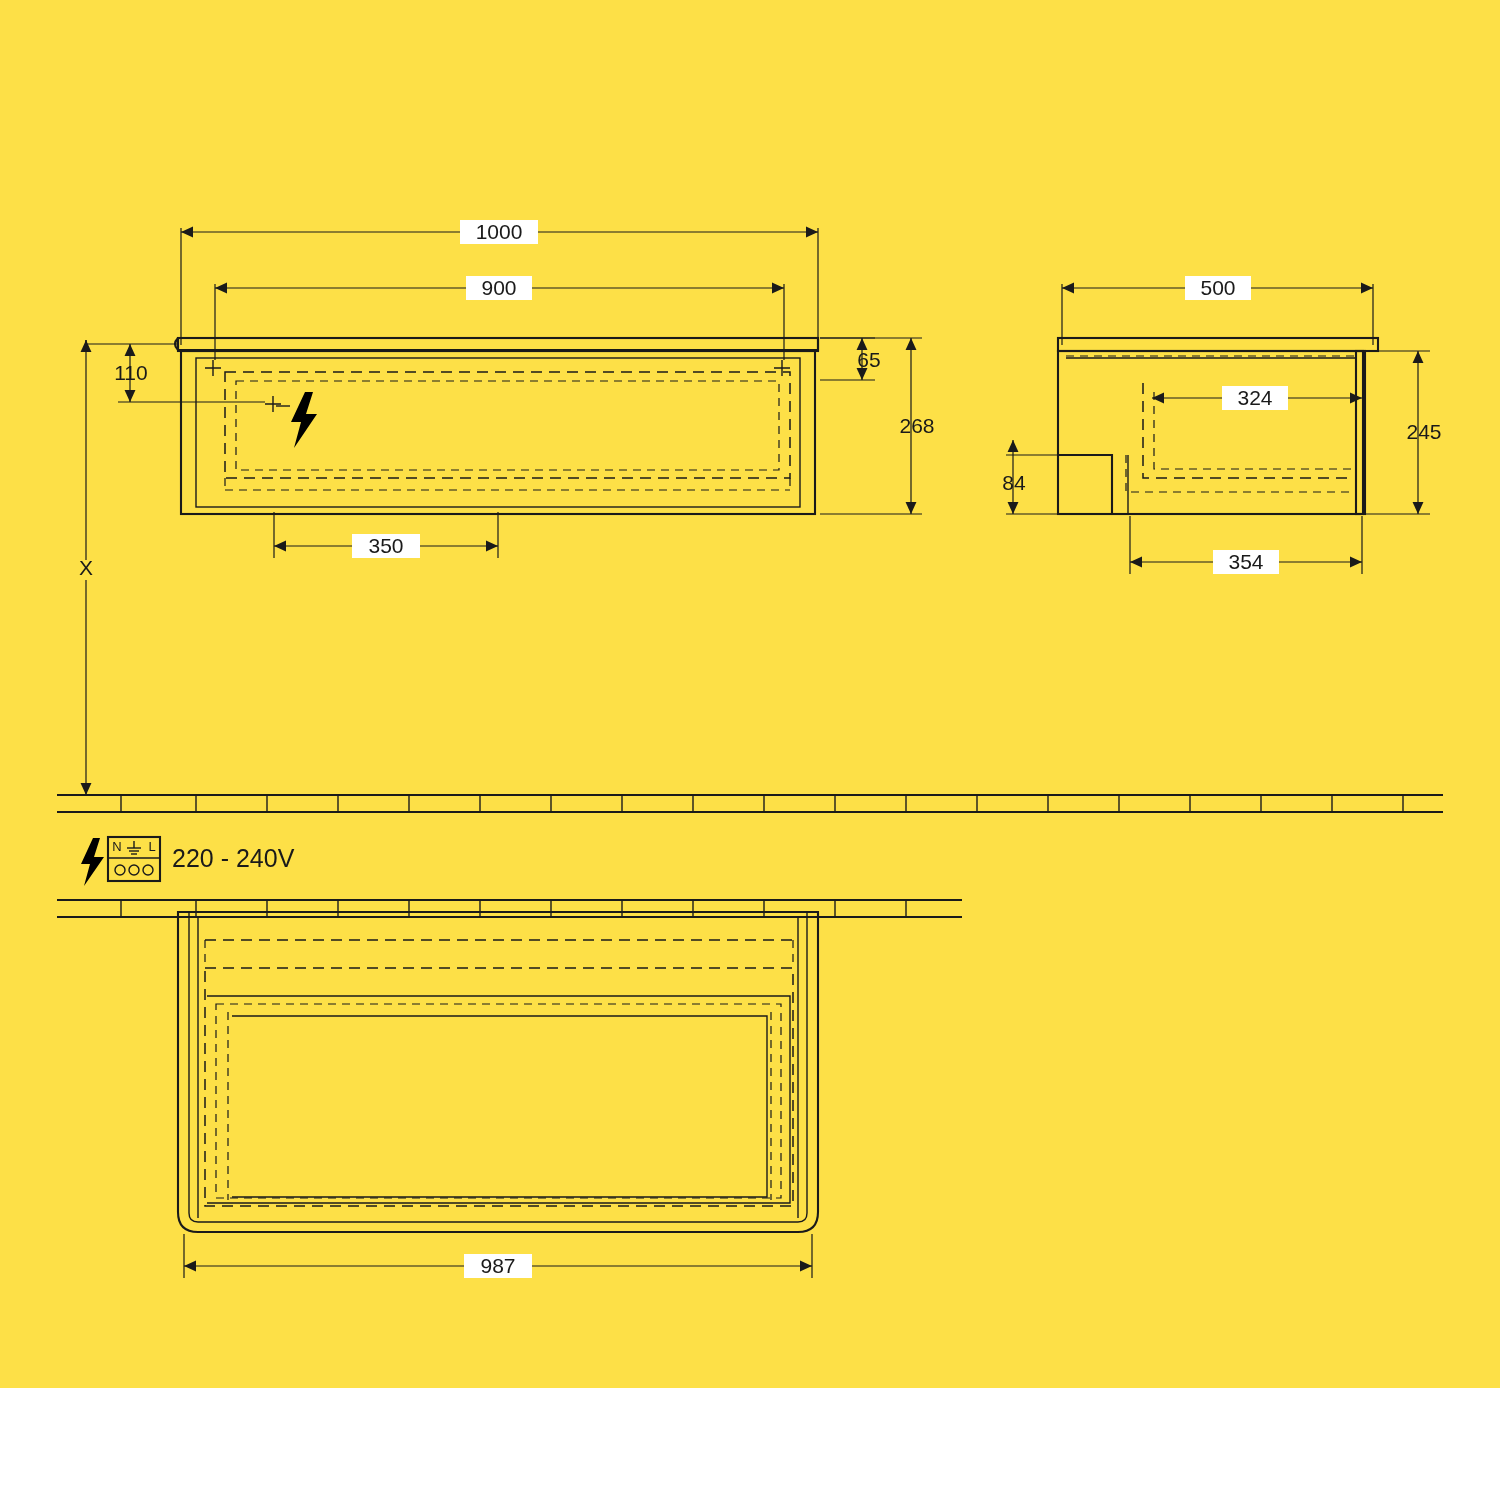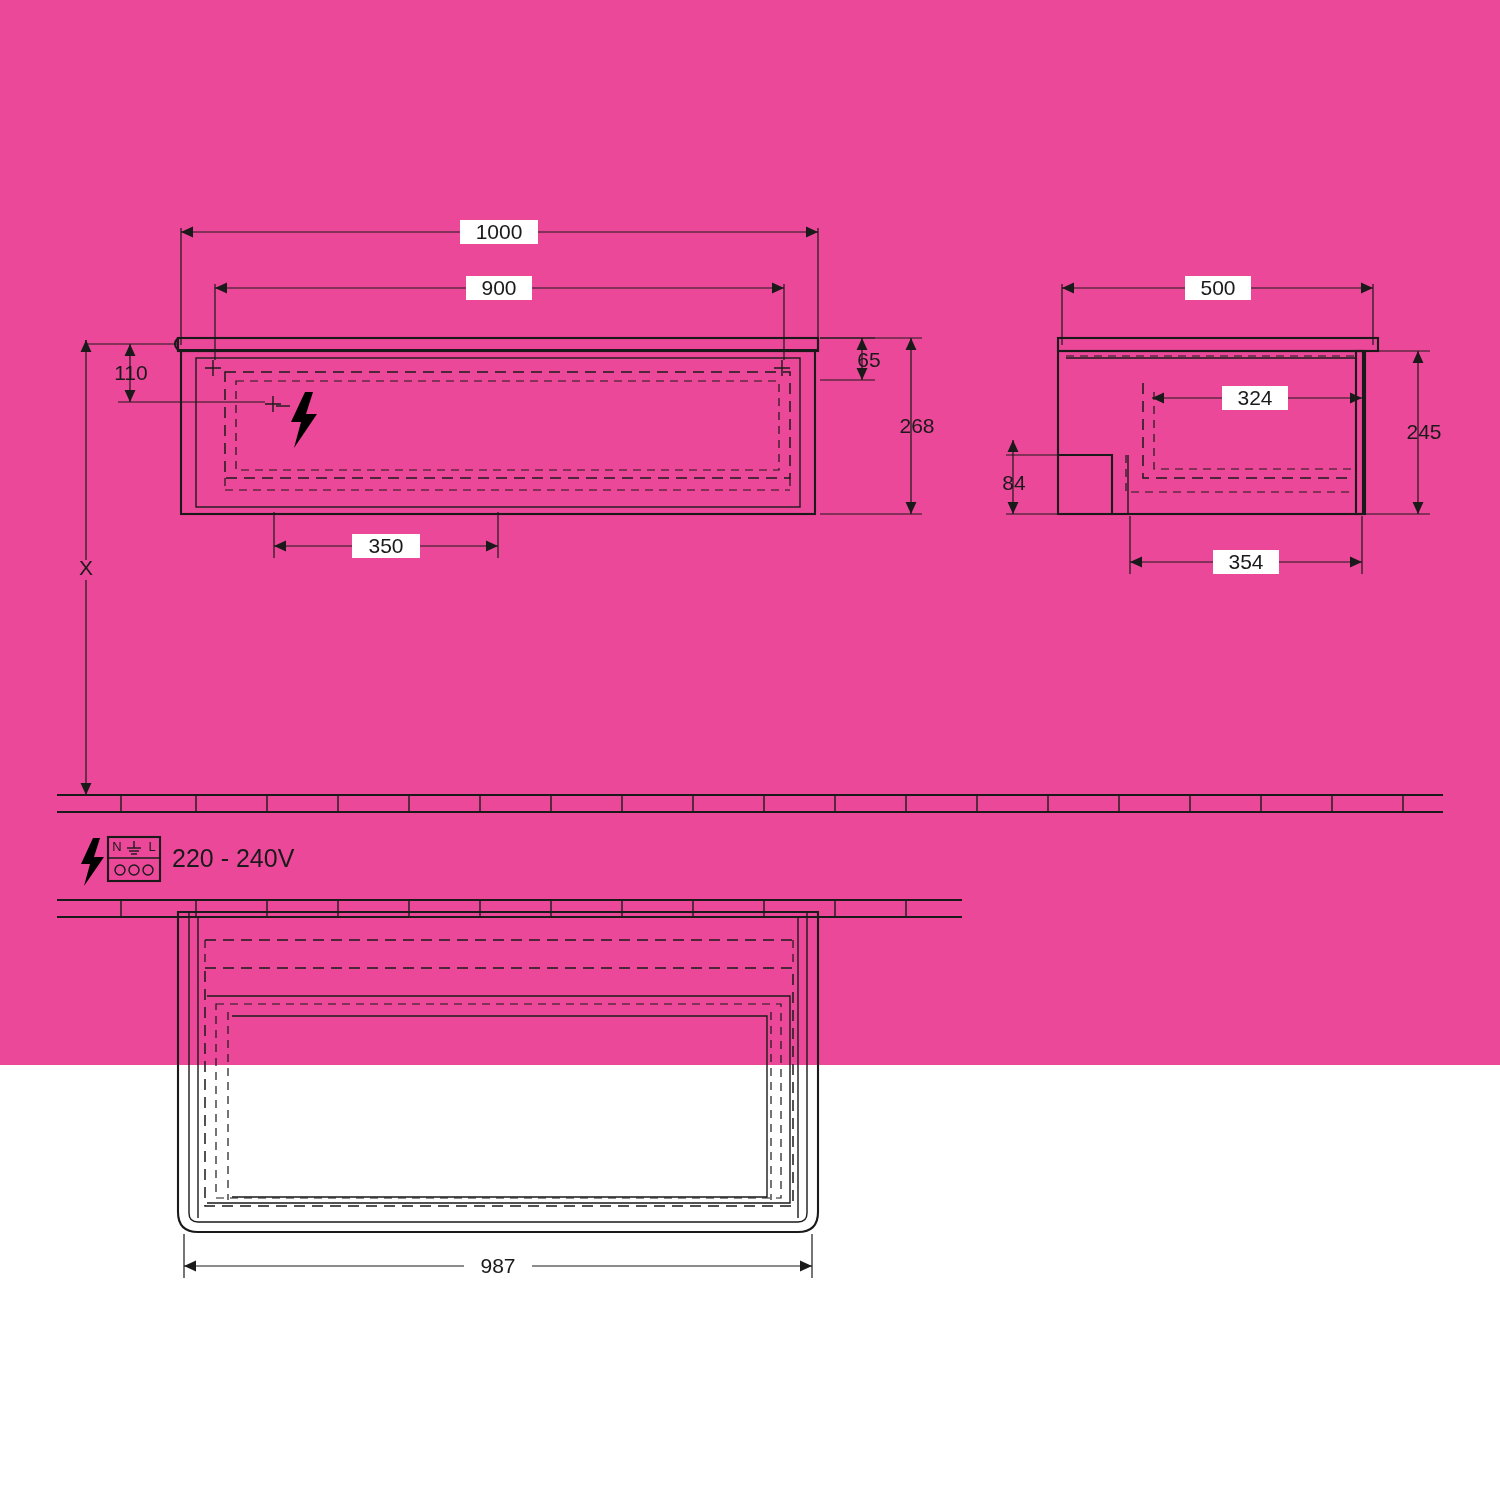--- a/index.html
+++ b/index.html
@@ -10,22 +10,22 @@
   body {
     width: 1500px;
     height: 1500px;
     font-family: "Liberation Sans", sans-serif;
     color: #000000;
     overflow: hidden;
   }
   #sheet {
     position: relative;
     width: 1500px;
-    height: 1065px;
-    background: #ec4899;
+    height: 1388px;
+    background: #fde047;
   }
   svg.drawing {
     position: absolute;
     left: 0;
     top: 0;
     width: 1500px;
     height: 1500px;
   }
   text {
     font-family: "Liberation Sans", sans-serif;

